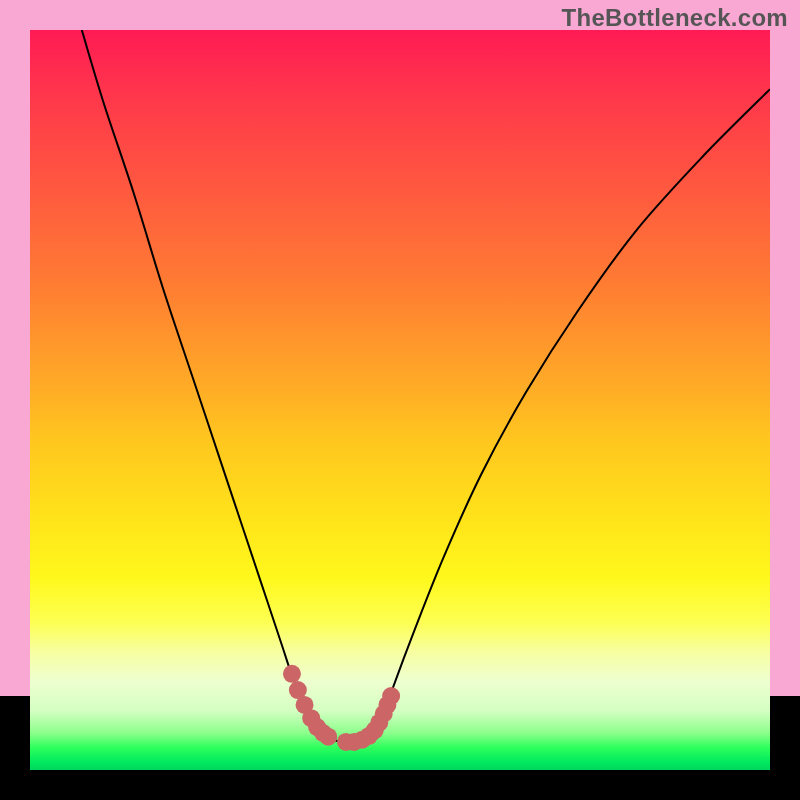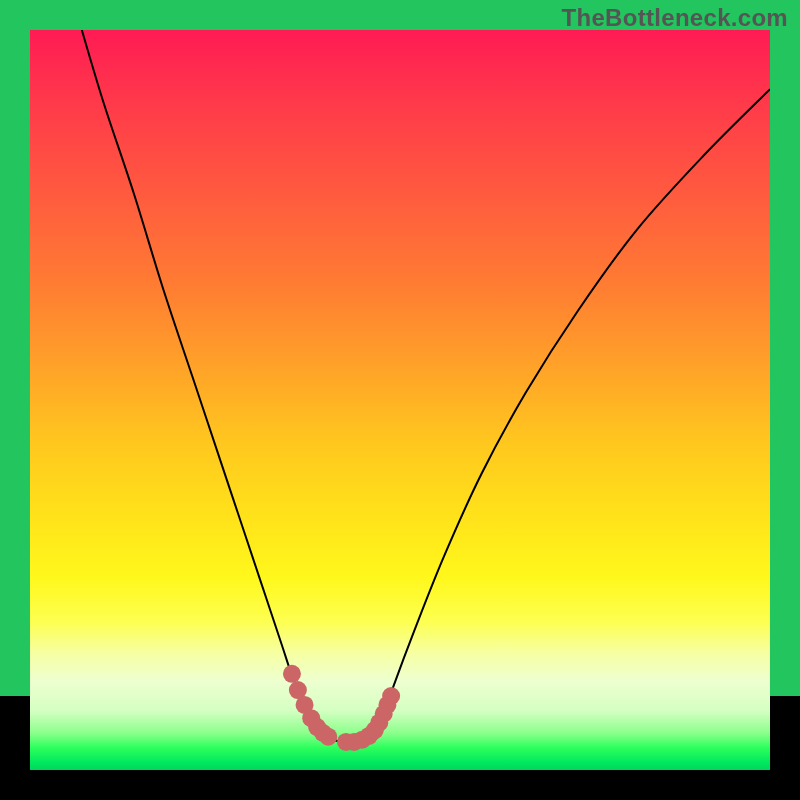--- a/index.html
+++ b/index.html
@@ -8,21 +8,21 @@
     width: 800px;
     height: 800px;
     overflow: hidden;
     background: #000;
     font-family: Arial, Helvetica, sans-serif;
   }
   .frame {
     position: relative;
     width: 800px;
     height: 696px;
-    background: #22c55e;
+    background: #f9a8d4;
   }
   .watermark {
     position: absolute;
     top: 4px;
     right: 12px;
     color: #555;
     font-size: 24px;
     font-weight: 600;
     letter-spacing: 0.3px;
     z-index: 10;

